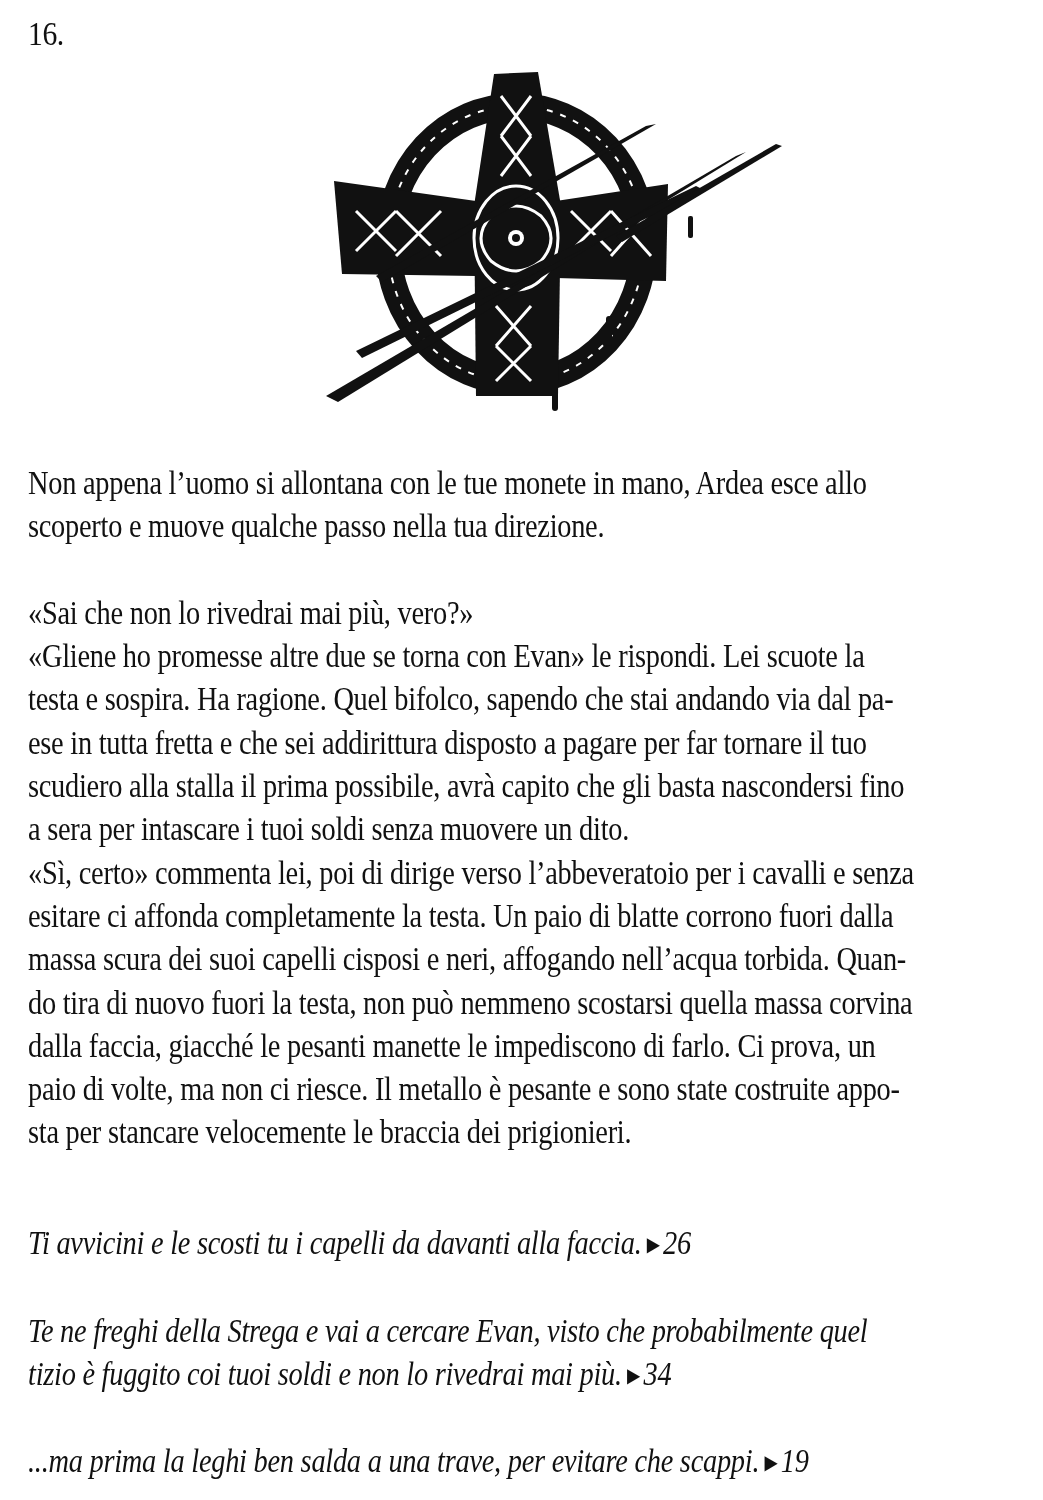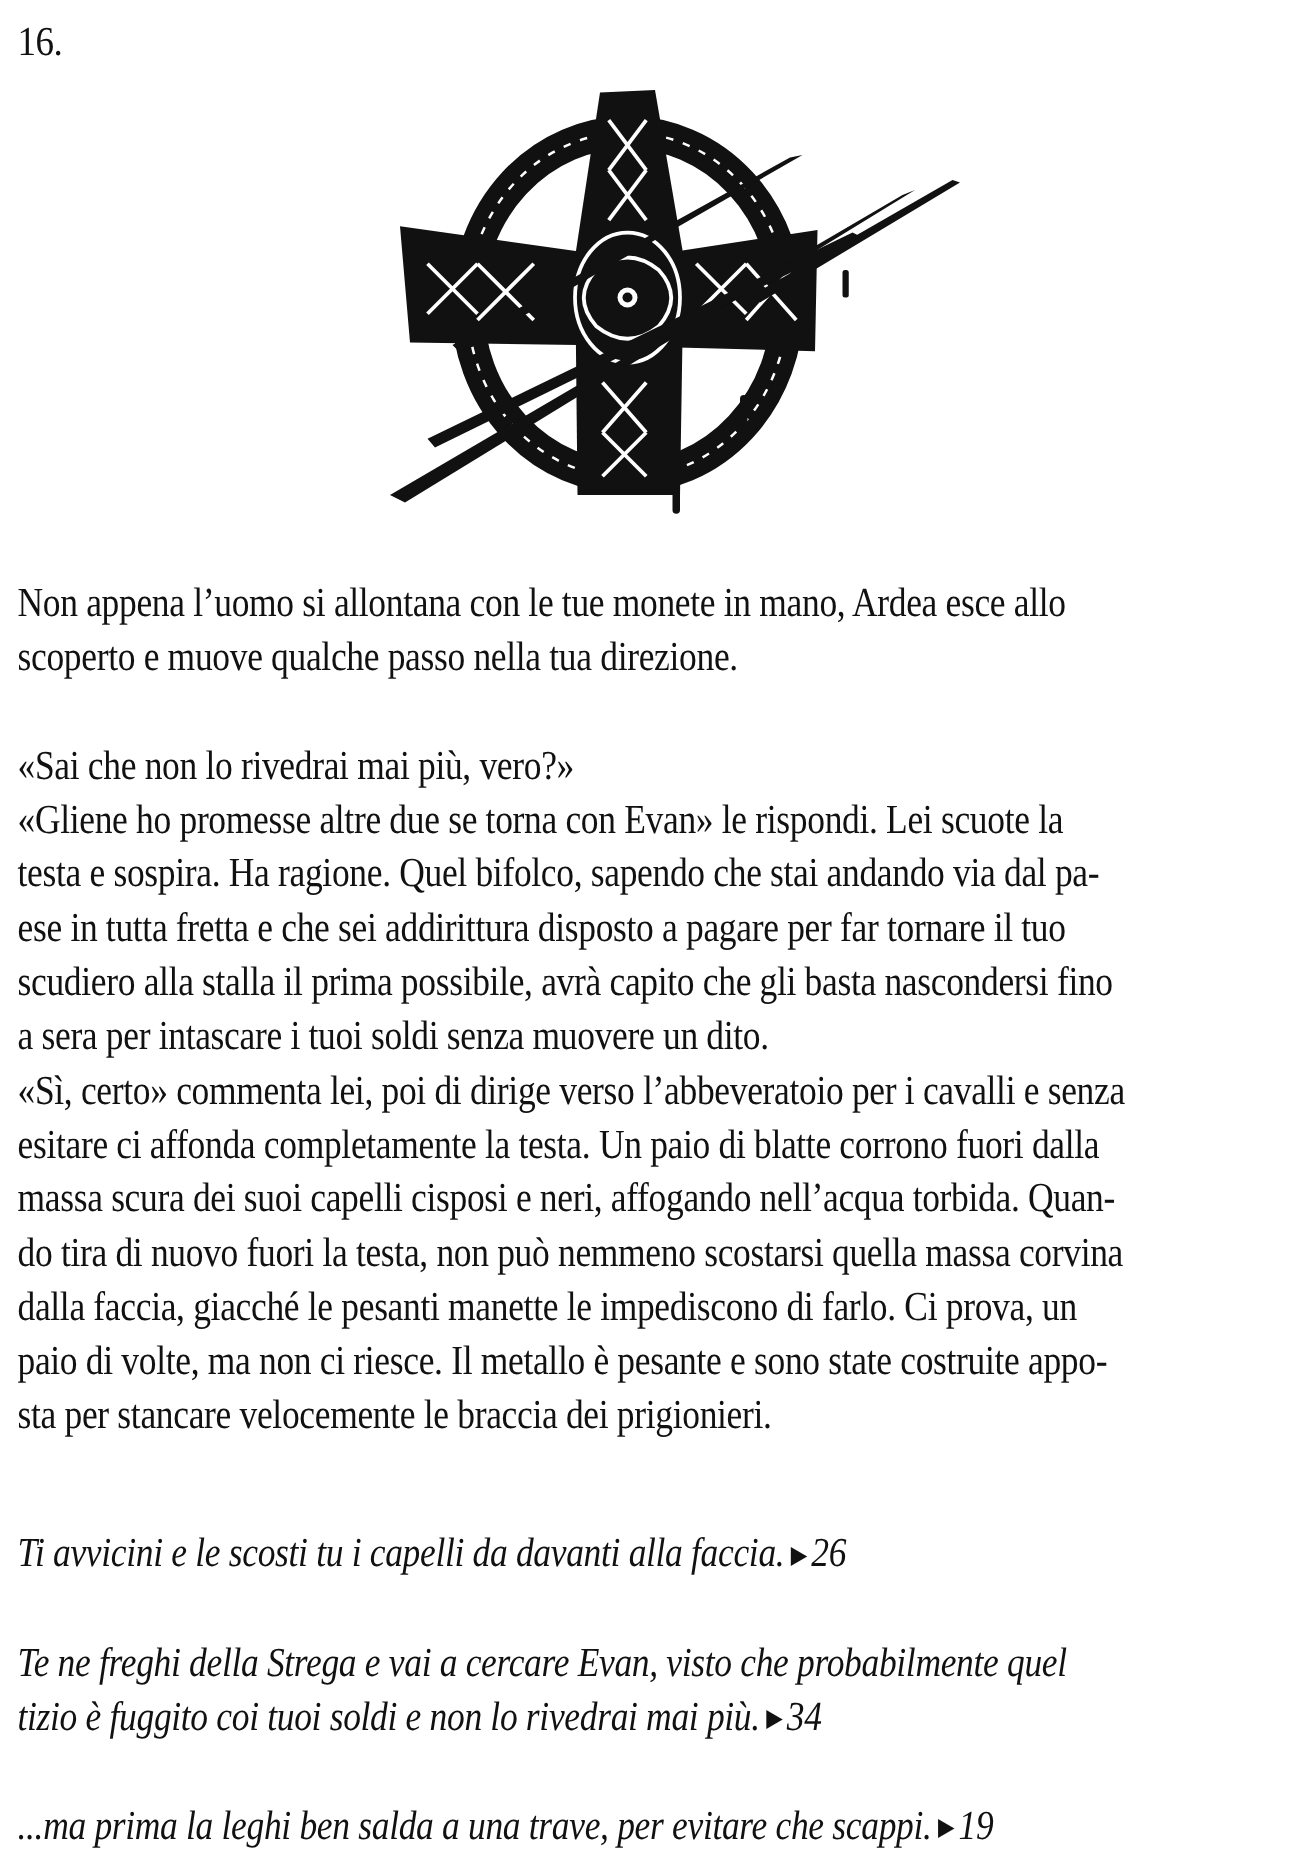--- a/index.html
+++ b/index.html
@@ -10,21 +10,21 @@
     body {
       width: 1043px;
       height: 1500px;
       position: relative;
       overflow: hidden;
       color: #111111;
       font-family: "Liberation Serif", "DejaVu Serif", serif;
     }
     .page {
       position: absolute;
-      left: 2px; top: 0;
+      left: 16px; top: 0;
       width: 956px;
       height: 1500px;
     }
     .section-number {
       position: absolute;
       left: 12px;
       top: 14px;
       font-size: 33px;
       line-height: 40px;
       letter-spacing: -0.5px;

